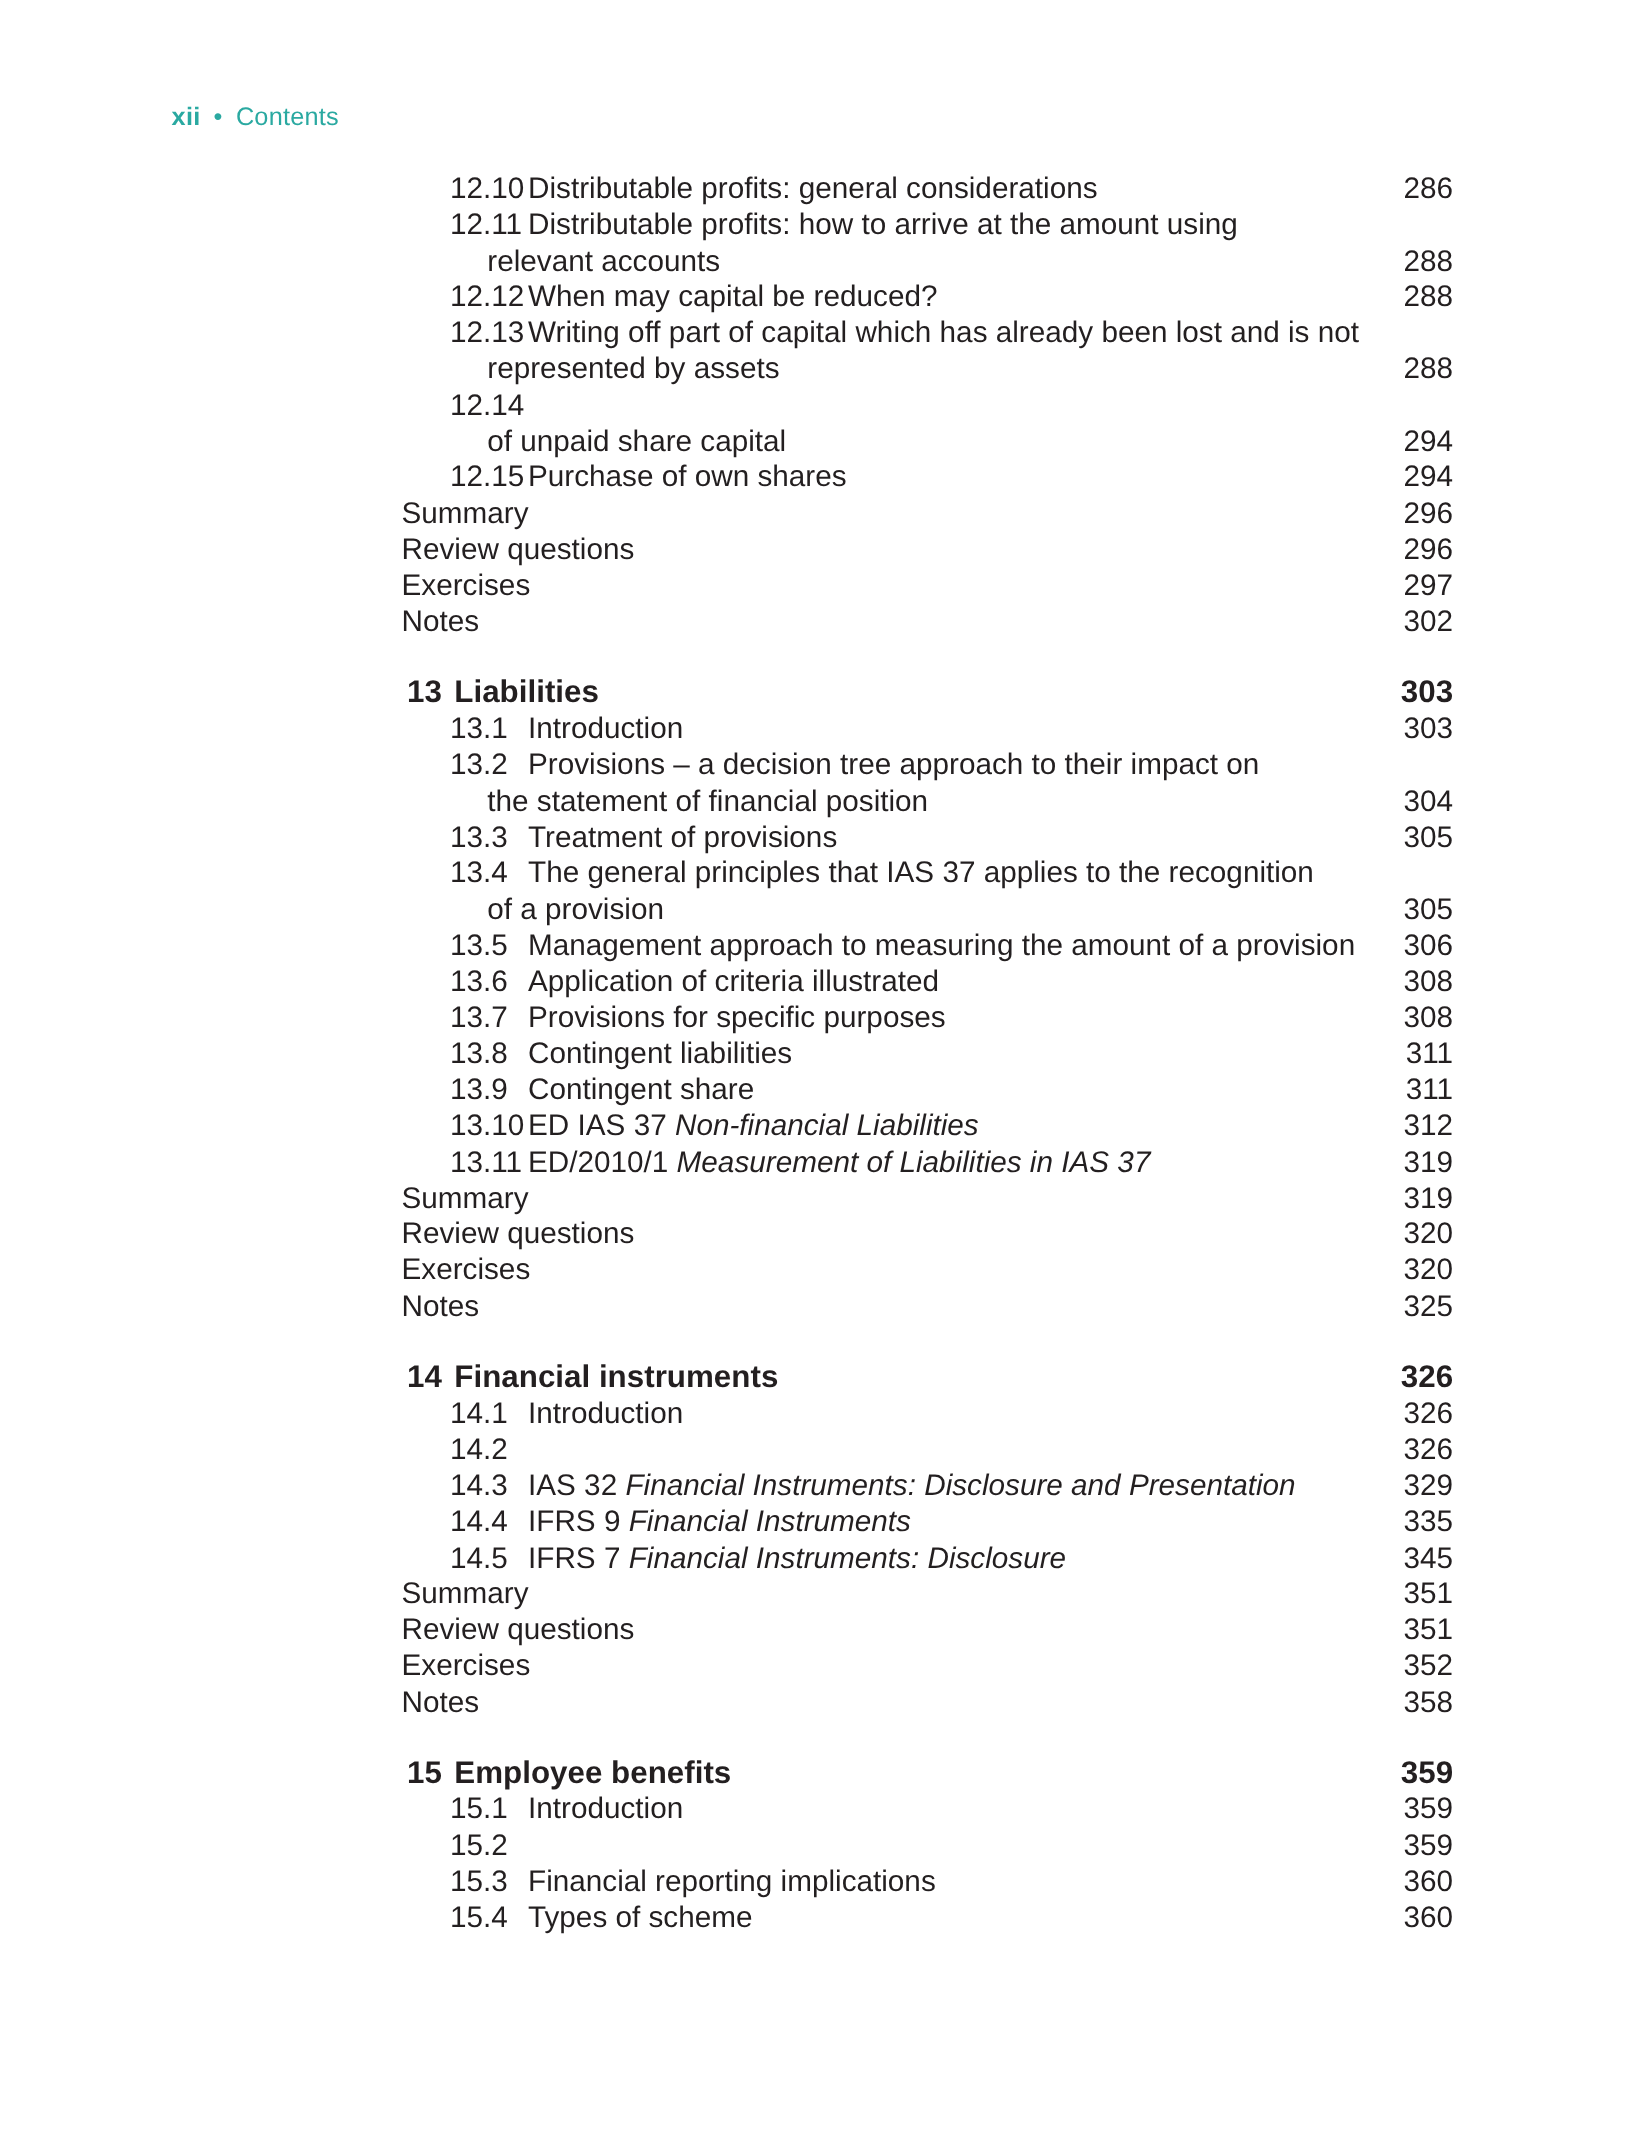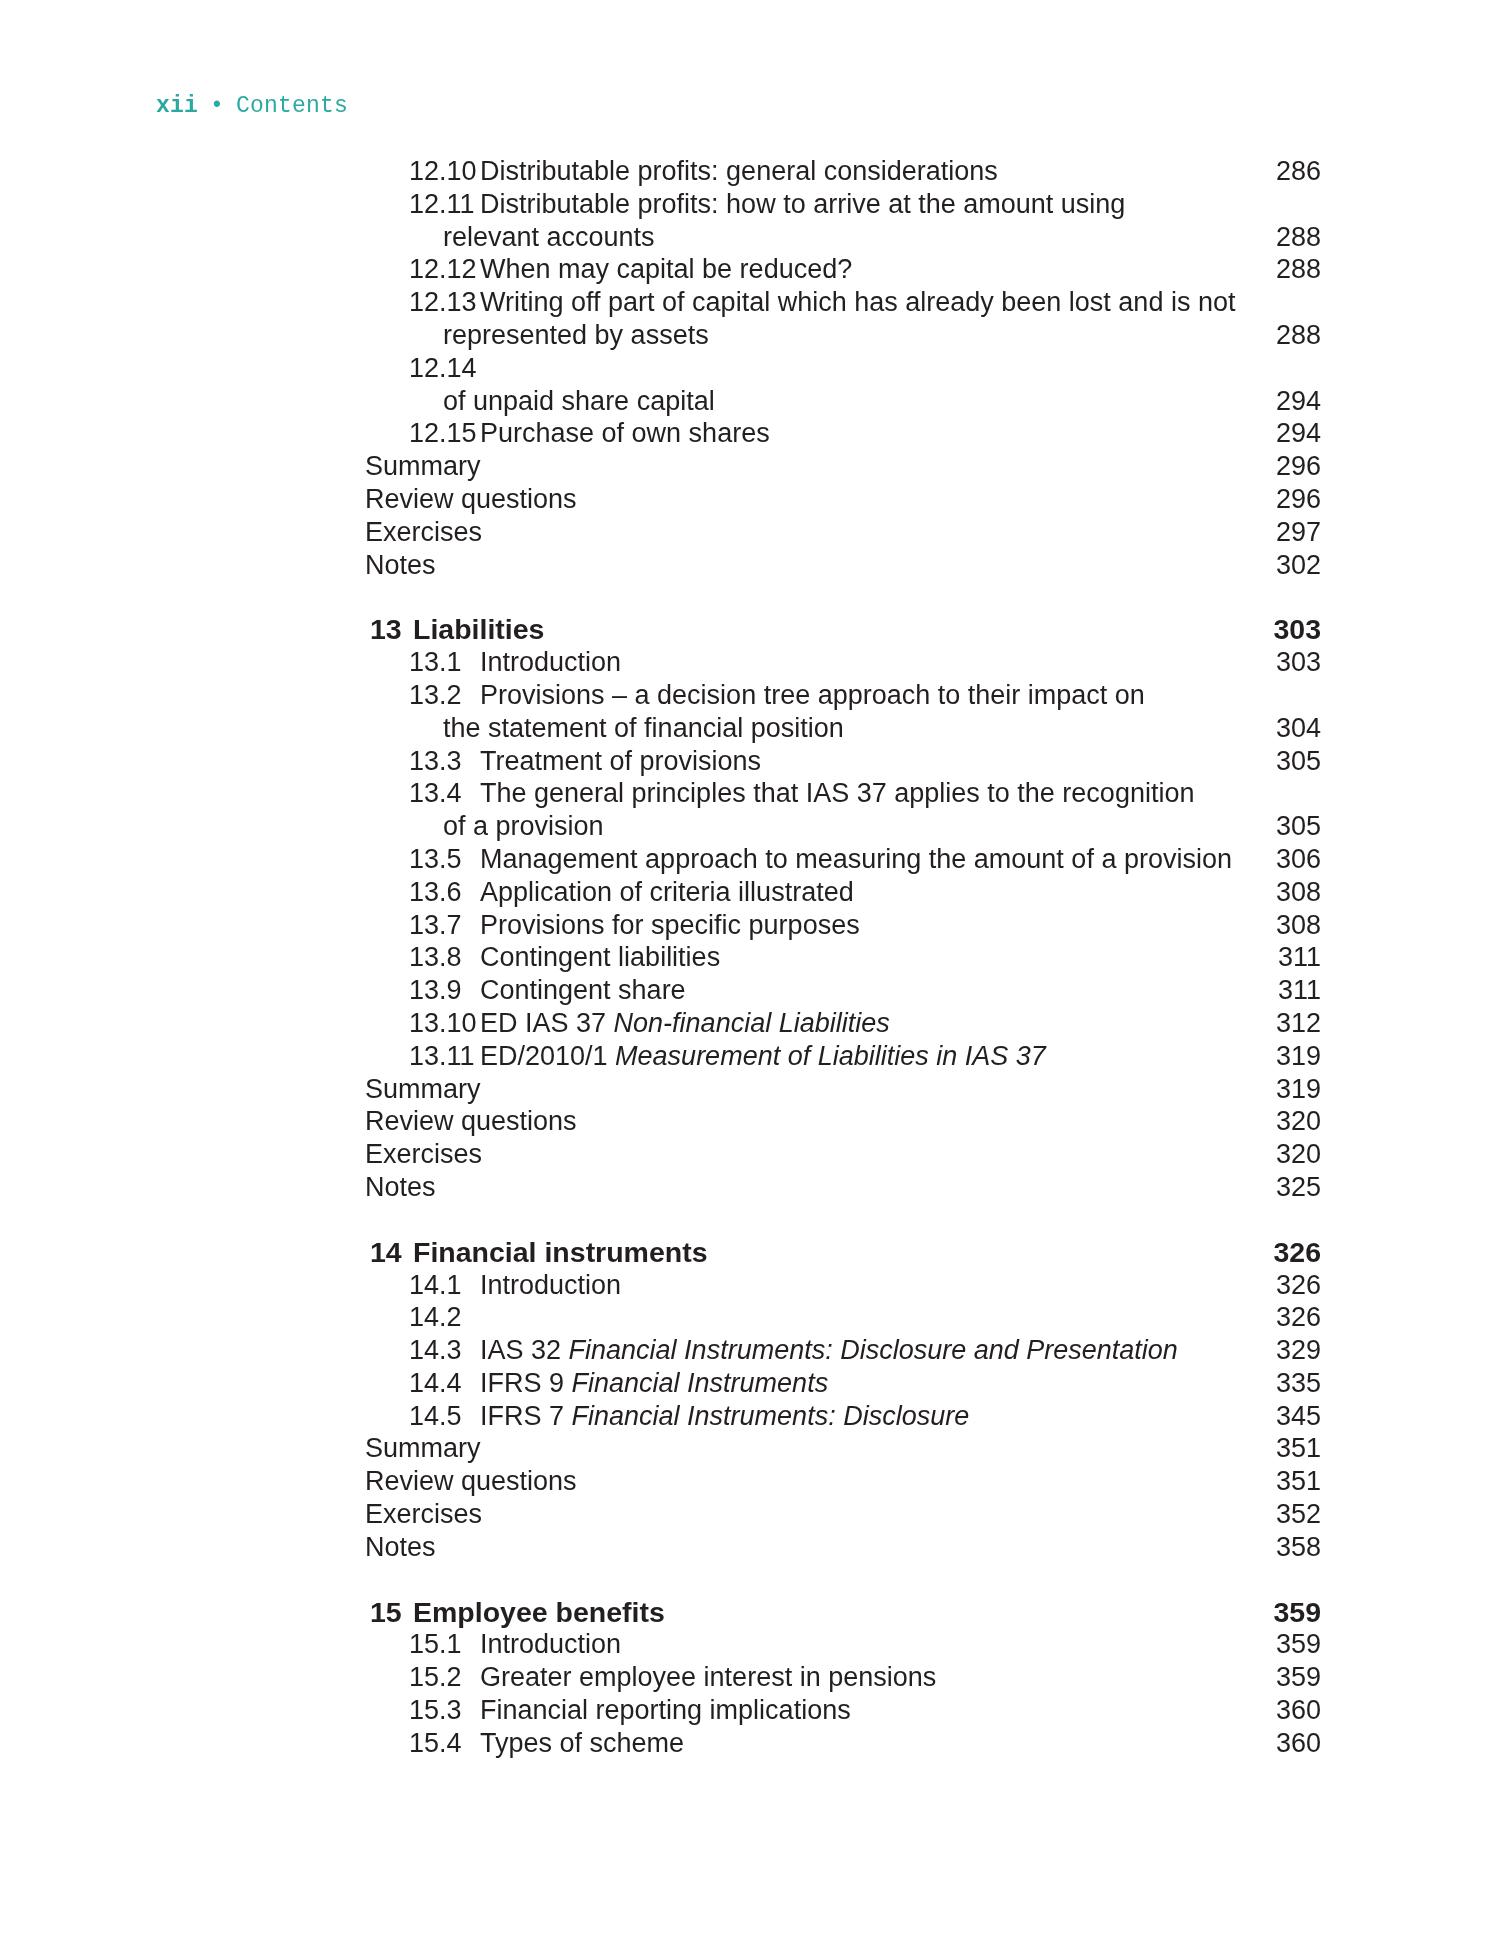--- a/index.html
+++ b/index.html
@@ -4,21 +4,21 @@
 <style>
   html, body { margin: 0; padding: 0; background: #ffffff; }
   body {
     width: 1489px; height: 1938px; position: relative; overflow: hidden;
     font-family: "DejaVu Sans", "Liberation Sans", sans-serif;
     color: #231f20;
   }
   .running-head {
     position: absolute; left: 156px; top: 93px;
     font-size: 23px; color: #2aa9a1; letter-spacing: 0.2px;
-    font-family: Liberation Mono, monospace;
+    font-family: Liberation Sans, sans-serif;
   }
   .running-head .folio { font-weight: bold; }
   .running-head .bullet { margin: 0 12px; }
   .toc {
     position: absolute; left: 0; top: 155px; width: 1489px;
     font-family: "Liberation Sans", sans-serif;
     font-size: 27px;
   }
   .line {
     position: relative; height: 32.8px; line-height: 32.8px; white-space: nowrap;
@@ -245,21 +245,20 @@
       <span class="ctitle">Employee benefits</span>
       <span class="page">359</span>
     </div>
     <div class="line">
       <span class="num">15.1</span>
       <span class="title">Introduction</span>
       <span class="page">359</span>
     </div>
     <div class="line">
       <span class="num">15.2</span>
-      <span class="title">Greater employee interest in pensions</span>
       <span class="page">359</span>
     </div>
     <div class="line">
       <span class="num">15.3</span>
       <span class="title">Financial reporting implications</span>
       <span class="page">360</span>
     </div>
     <div class="line">
       <span class="num">15.4</span>
       <span class="title">Types of scheme</span>

